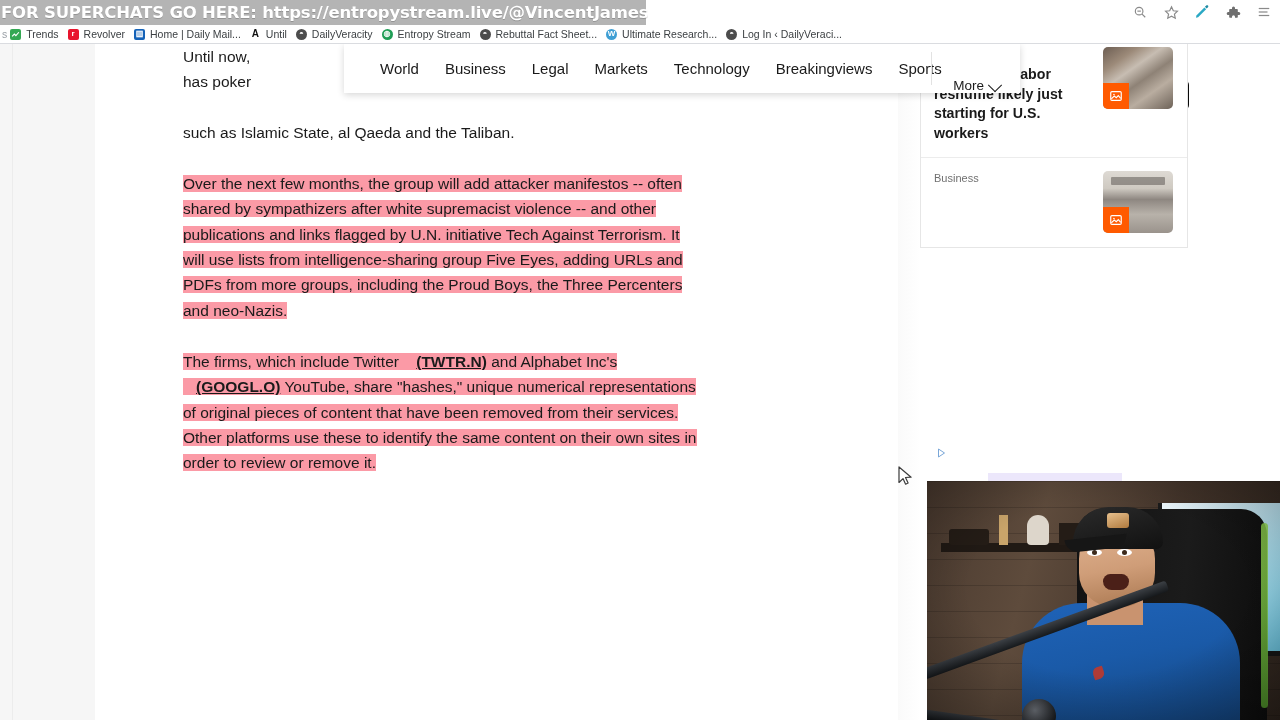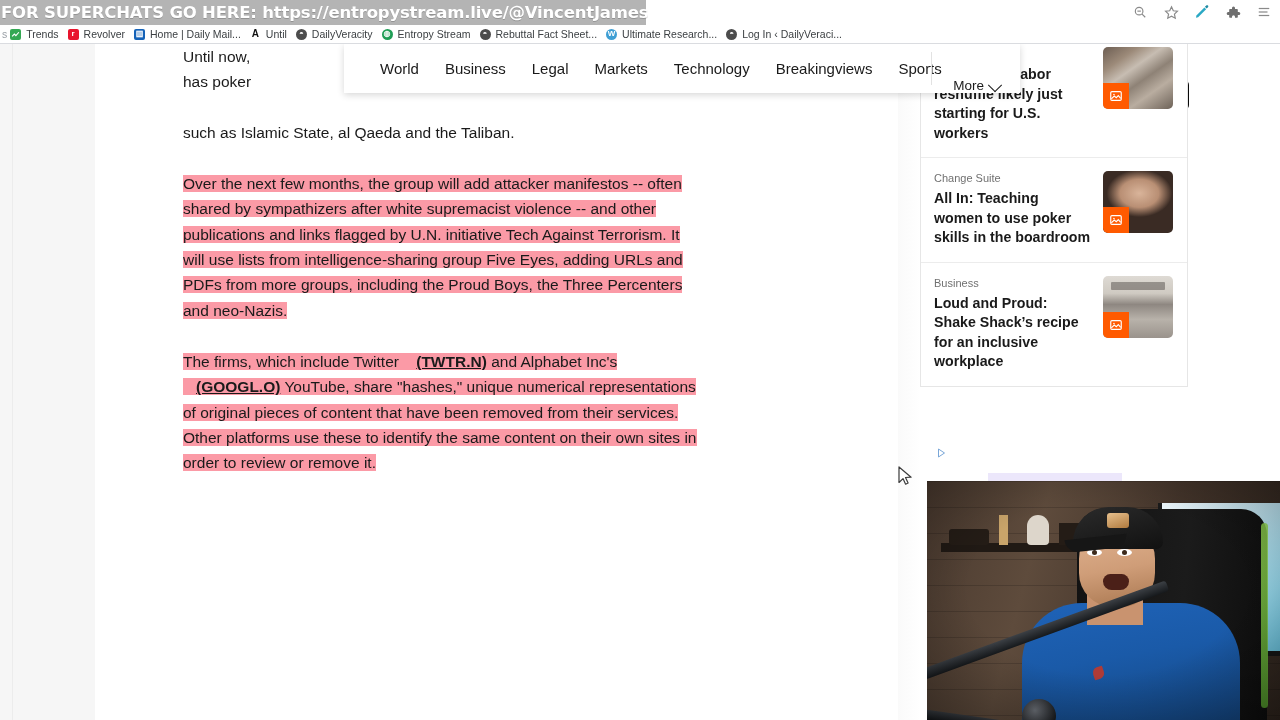--- a/index.html
+++ b/index.html
@@ -338,40 +338,24 @@
           <div class="thumb-badge">
             <svg width="14" height="14" viewBox="0 0 24 24" fill="none" stroke="#fff" stroke-width="2">
                 <rect x="3" y="4.5" width="18" height="15" rx="2"></rect>
                 <circle cx="8.5" cy="9.5" r="1.4" fill="#fff" stroke="none"></circle>
                 <polyline points="4,17 9,12 12.5,15 16,11.5 20,16"></polyline>
               </svg>
           </div>
         </div>
       </div>
 
-      <div class="side-item">
-        <div class="side-txt">
-          <div class="side-kicker">Change Suite</div>
-          <div class="side-title">All In: Teaching women to use poker skills in the boardroom</div>
-        </div>
-        <div class="side-thumb art-person">
-          <div class="thumb-badge">
-            <svg width="14" height="14" viewBox="0 0 24 24" fill="none" stroke="#fff" stroke-width="2">
-                <rect x="3" y="4.5" width="18" height="15" rx="2"></rect>
-                <circle cx="8.5" cy="9.5" r="1.4" fill="#fff" stroke="none"></circle>
-                <polyline points="4,17 9,12 12.5,15 16,11.5 20,16"></polyline>
-              </svg>
-          </div>
-        </div>
-      </div>
 
       <div class="side-item">
         <div class="side-txt">
           <div class="side-kicker">Business</div>
-          <div class="side-title">Loud and Proud: Shake Shack’s recipe for an inclusive workplace</div>
         </div>
         <div class="side-thumb art-shack">
           <div class="thumb-badge">
             <svg width="14" height="14" viewBox="0 0 24 24" fill="none" stroke="#fff" stroke-width="2">
                 <rect x="3" y="4.5" width="18" height="15" rx="2"></rect>
                 <circle cx="8.5" cy="9.5" r="1.4" fill="#fff" stroke="none"></circle>
                 <polyline points="4,17 9,12 12.5,15 16,11.5 20,16"></polyline>
               </svg>
           </div>
         </div>

